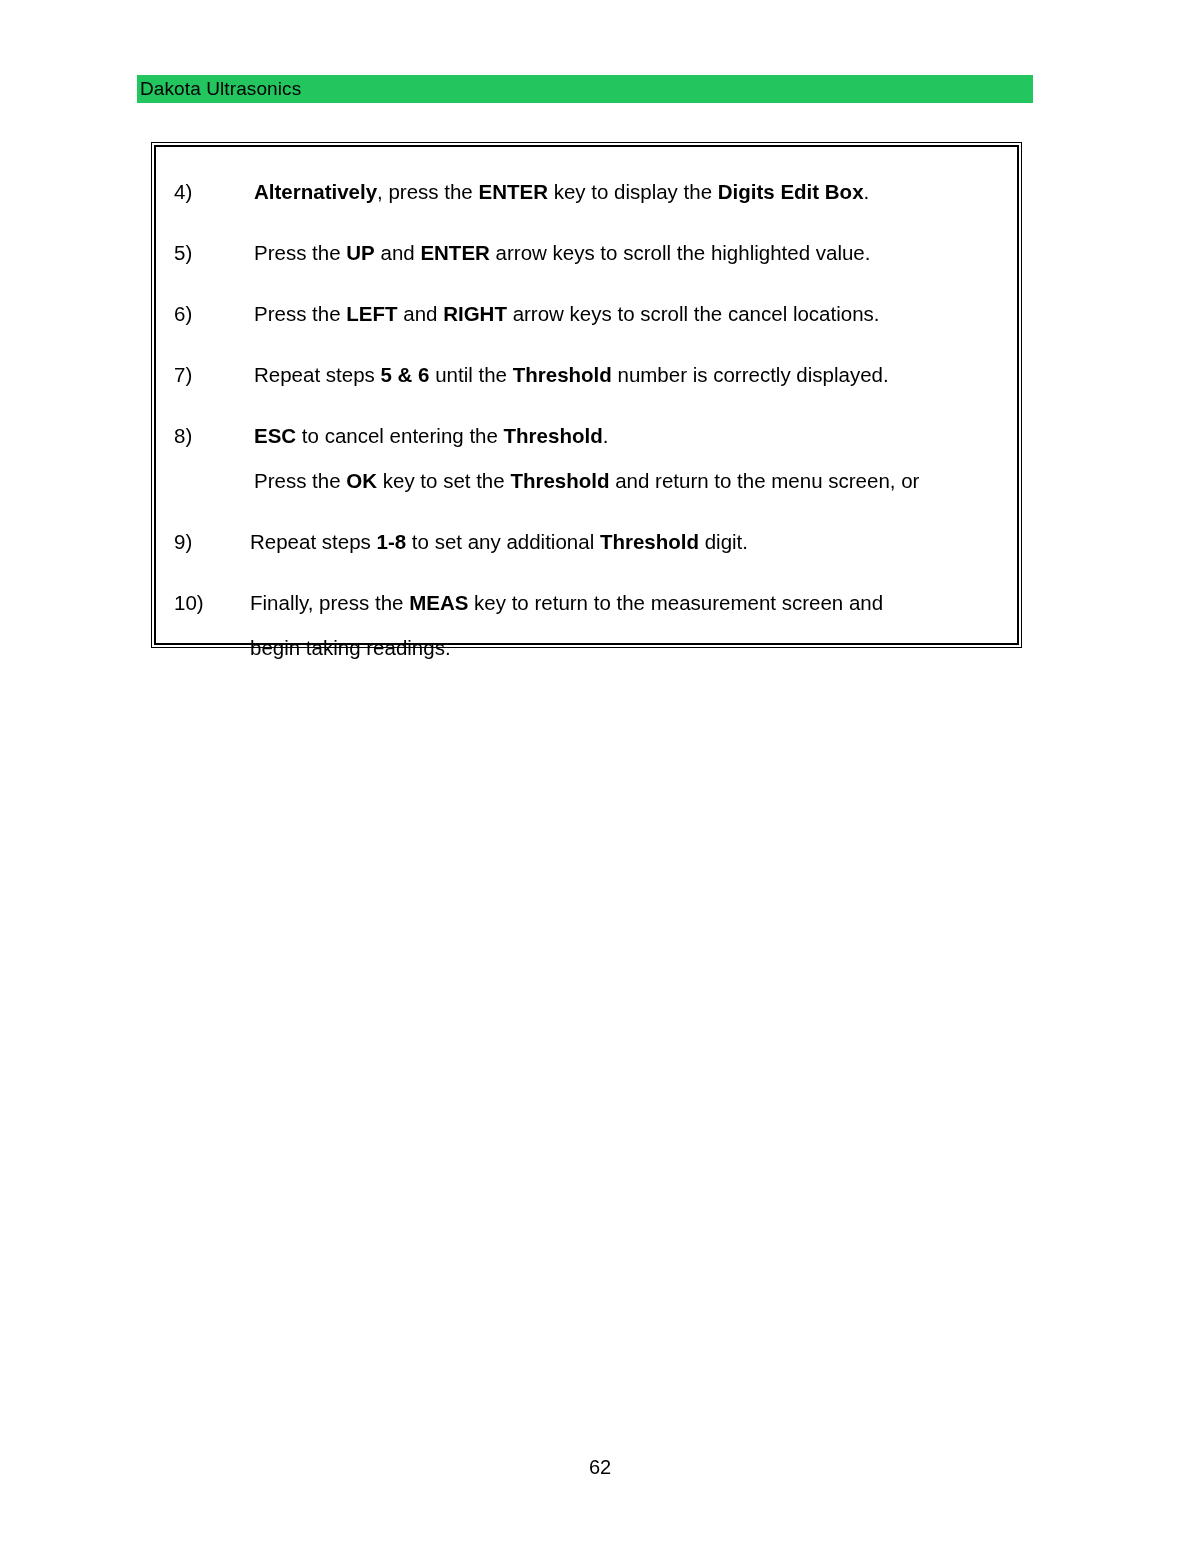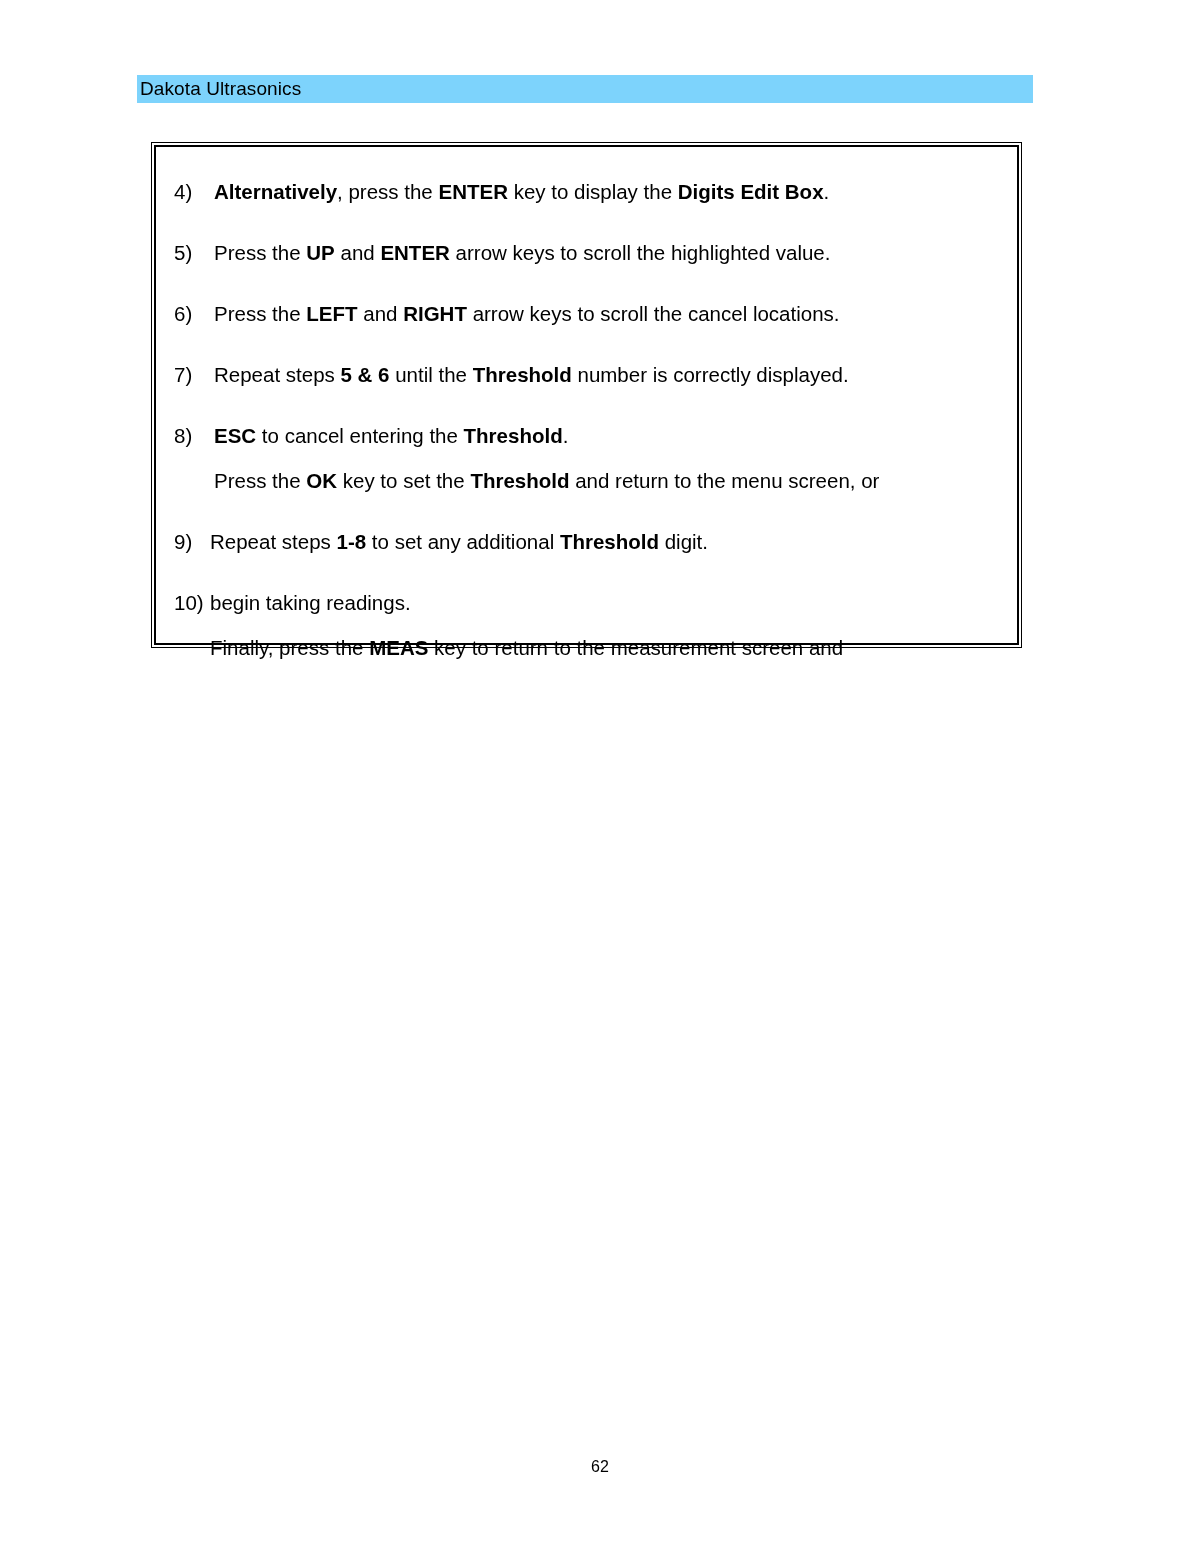--- a/index.html
+++ b/index.html
@@ -16,21 +16,21 @@
     overflow: hidden;
   }
 
   
   .page-header {
     position: absolute;
     left: 137px;
     top: 75px;
     width: 896px;
     height: 28px;
-    background: #7dd3fc;
+    background: #22c55e;
     display: flex;
     align-items: flex-end;
   }
   .page-header .header-text {
     font-size: 19px;
     line-height: 28px;
     letter-spacing: 0.1px;
     padding-left: 3px;
     white-space: nowrap;
   }
@@ -83,33 +83,34 @@
   .step.tight .step-num {
     width: 36px;
   }
   .step-body {
     flex: 1 1 auto;
     min-width: 0;
   }
   .step-line {
     display: block;
     white-space: normal;
+    margin-left: 40px;
   }
   b, strong {
     font-weight: bold;
   }
 
   
   .page-number {
     position: absolute;
     left: 0;
     top: 1455px;
     width: 1200px;
     text-align: center;
-    font-size: 16px;
+    font-size: 20px;
     line-height: 24px;
   }
 </style>
 </head>
 <body>
 
 <div class="page-header">
   <span class="header-text">Dakota Ultrasonics</span>
 </div>
 
@@ -149,21 +150,21 @@
         </li>
         <li class="step tight">
           <span class="step-num">9)</span>
           <span class="step-body">
             <span class="step-line"><span>Repeat steps </span><b>1-8</b><span> to set any additional </span><b>Threshold</b><span> digit.</span></span>
           </span>
         </li>
         <li class="step tight">
           <span class="step-num">10)</span>
           <span class="step-body">
+            <span class="step-line"><span>Finally, press the </span><b>MEAS</b><span> key to return to the measurement screen and</span></span>
             <span class="step-line"><span>begin taking readings.</span></span>
-            <span class="step-line"><span>Finally, press the </span><b>MEAS</b><span> key to return to the measurement screen and</span></span>
           </span>
         </li>
       </ol>
   </div>
 </div>
 
 <div class="page-number">62</div>
 
 </body></html>

